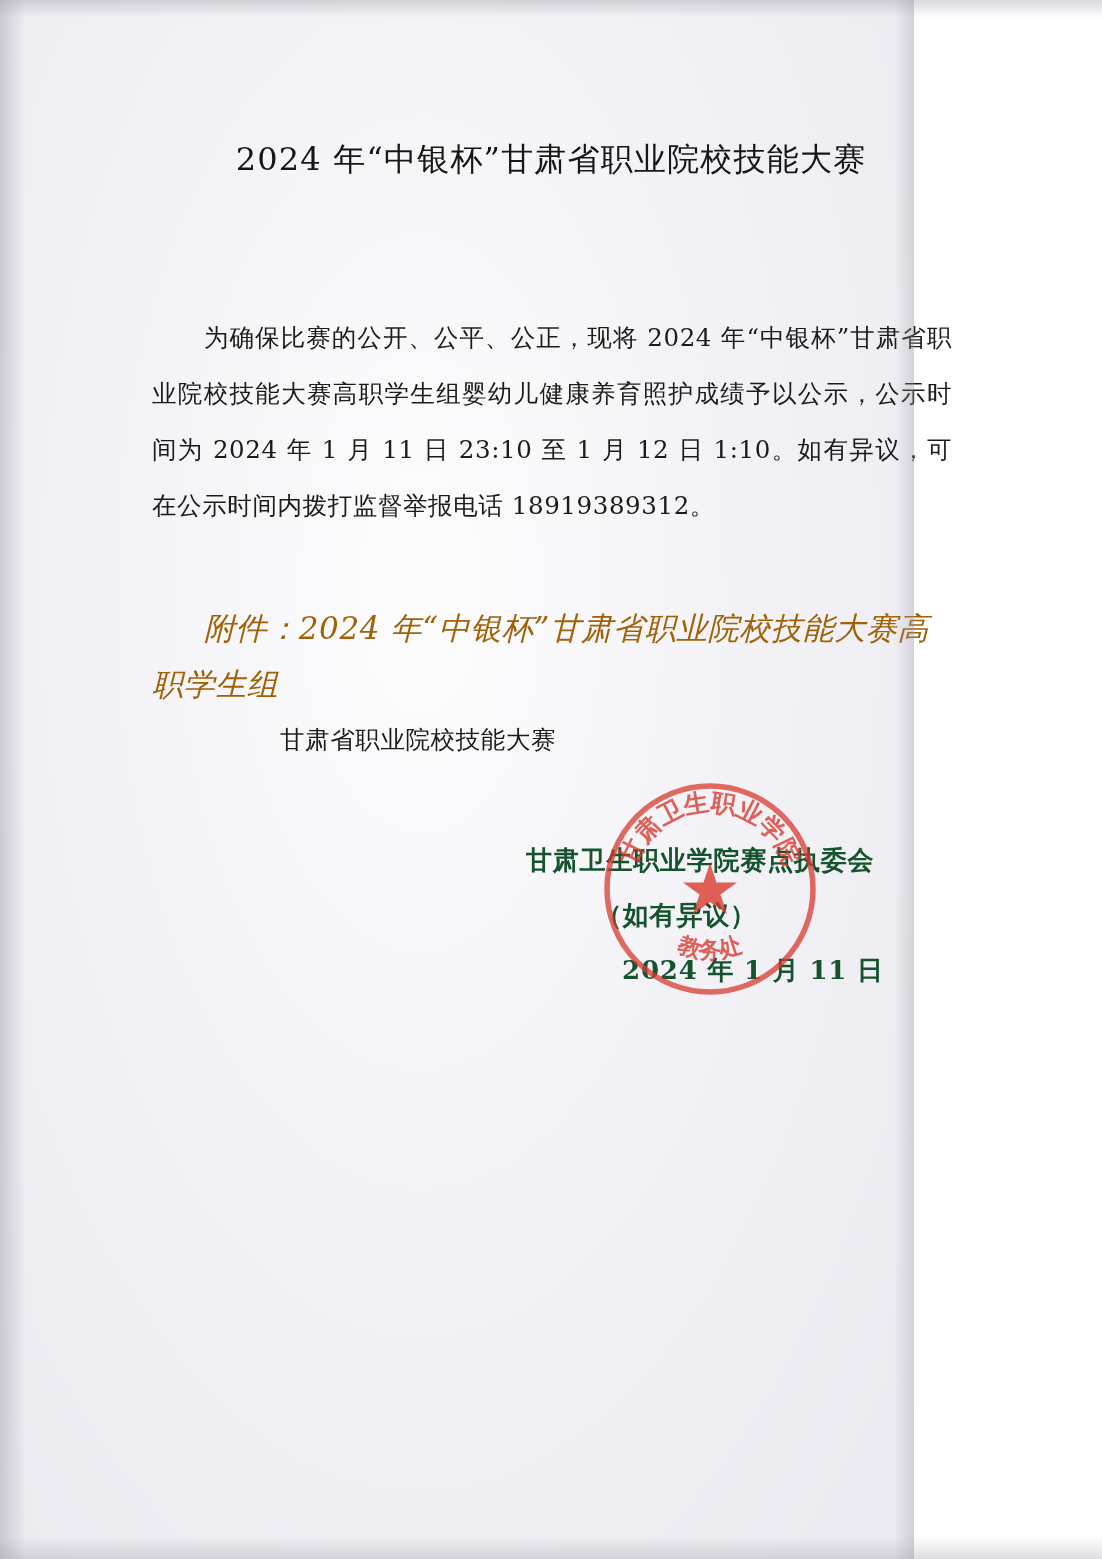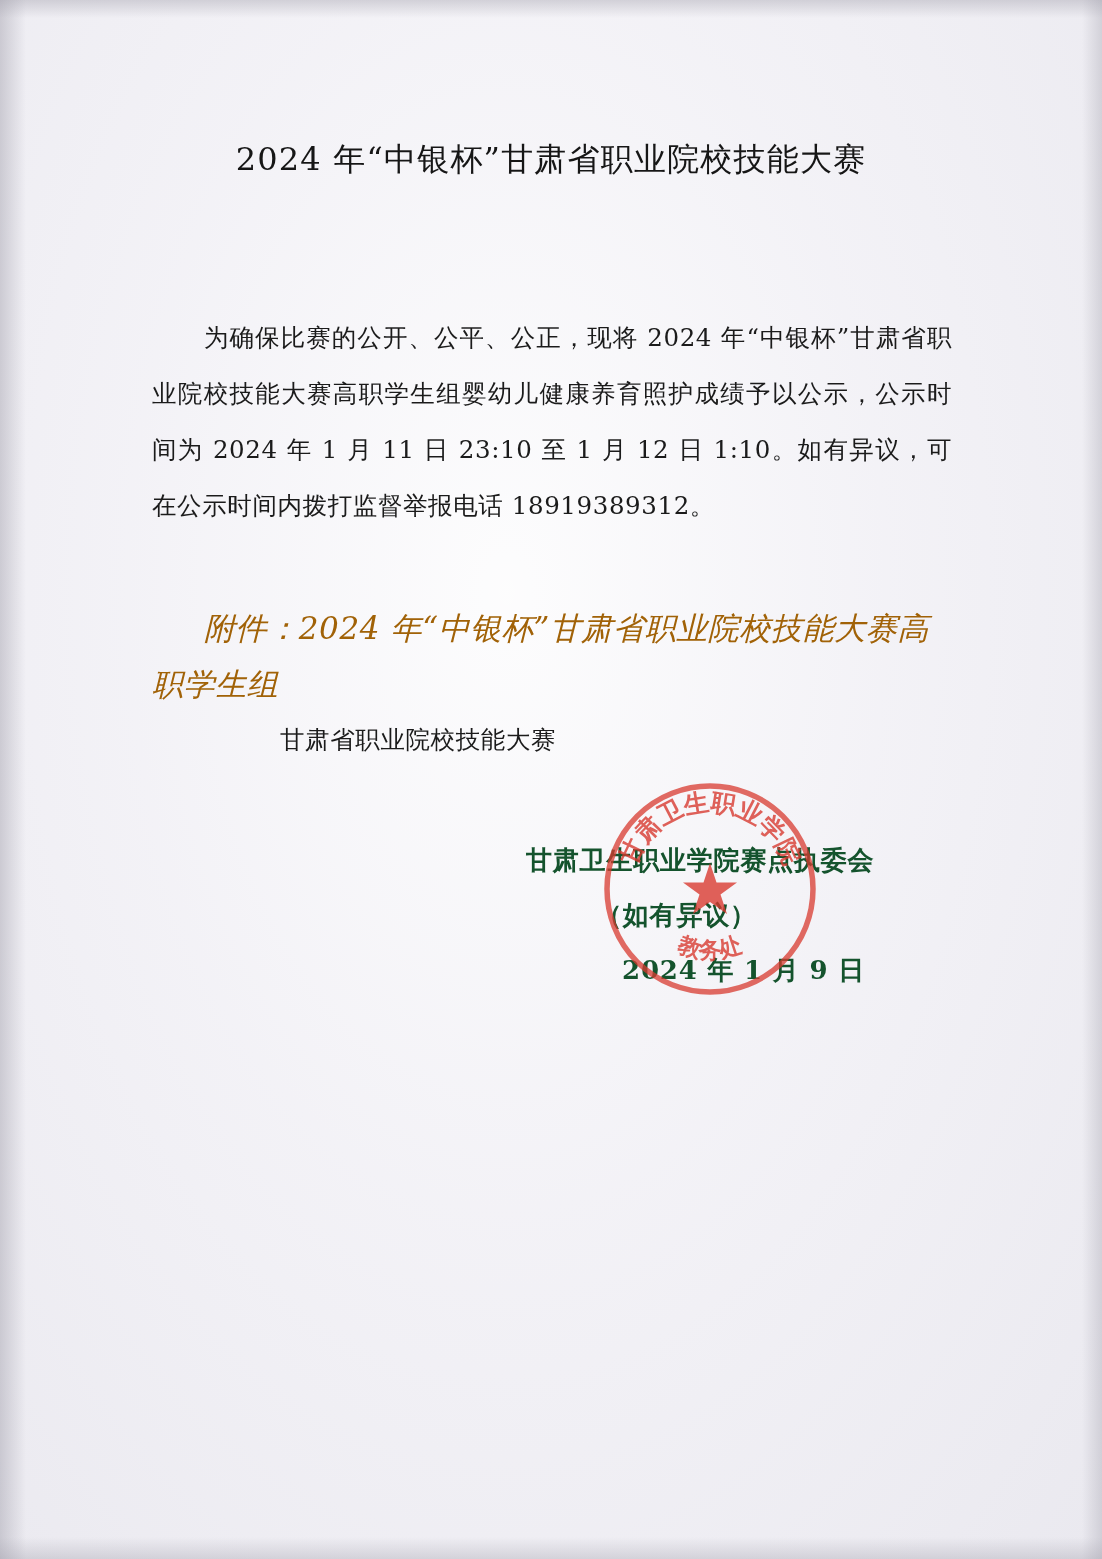--- a/index.html
+++ b/index.html
@@ -9,21 +9,21 @@
   body {
     width: 1102px;
     height: 1559px;
     background: #ffffff;
     font-family: "DejaVu Serif", "Liberation Serif", serif;
     color: #1a1a1a;
     overflow: hidden;
   }
   .page {
     position: relative;
-    width: 1102px;
+    width: 914px;
     height: 1559px;
     background: #f0eff4;
     box-sizing: border-box;
   }
   
   .paper-tint {
     position: absolute;
     inset: 0;
     background:
       radial-gradient(ellipse at 46% 38%, rgba(255,255,255,0.85) 0%, rgba(246,245,249,0.5) 45%, rgba(232,231,238,0.35) 80%, rgba(226,225,233,0.45) 100%);
@@ -183,21 +183,21 @@
     </div>
 
     <div class="attach-block">
       <div class="attach-line1">附件：2024 年“中银杯”甘肃省职业院校技能大赛高职学生组</div>
       <div class="attach-line2">甘肃省职业院校技能大赛</div>
     </div>
 
     <div class="signature-block">
       <div class="sig-line sig-org">甘肃卫生职业学院赛点执委会</div>
       <div class="sig-line sig-dept">（如有异议）</div>
-      <div class="sig-line sig-date">2024 年 1 月 9 日</div>
+      <div class="sig-line sig-date">2024 年 1 月 11 日</div>
     </div>
 
     <div class="seal">
       <svg width="216" height="216" viewBox="0 0 216 216" xmlns="http://www.w3.org/2000/svg">
         <circle class="seal-ring" cx="108" cy="108" r="103"></circle>
         <path id="sealArcTop" d="M 108,108 m -78,0 a 78,78 0 0 1 156,0" fill="none"></path>
         <text class="seal-text">
           <textPath href="#sealArcTop" startOffset="50%" text-anchor="middle">甘肃卫生职业学院</textPath>
         </text>
         <path id="sealArcBottom" d="M 108,108 m -62,34 a 72,72 0 0 0 124,0" fill="none"></path>

